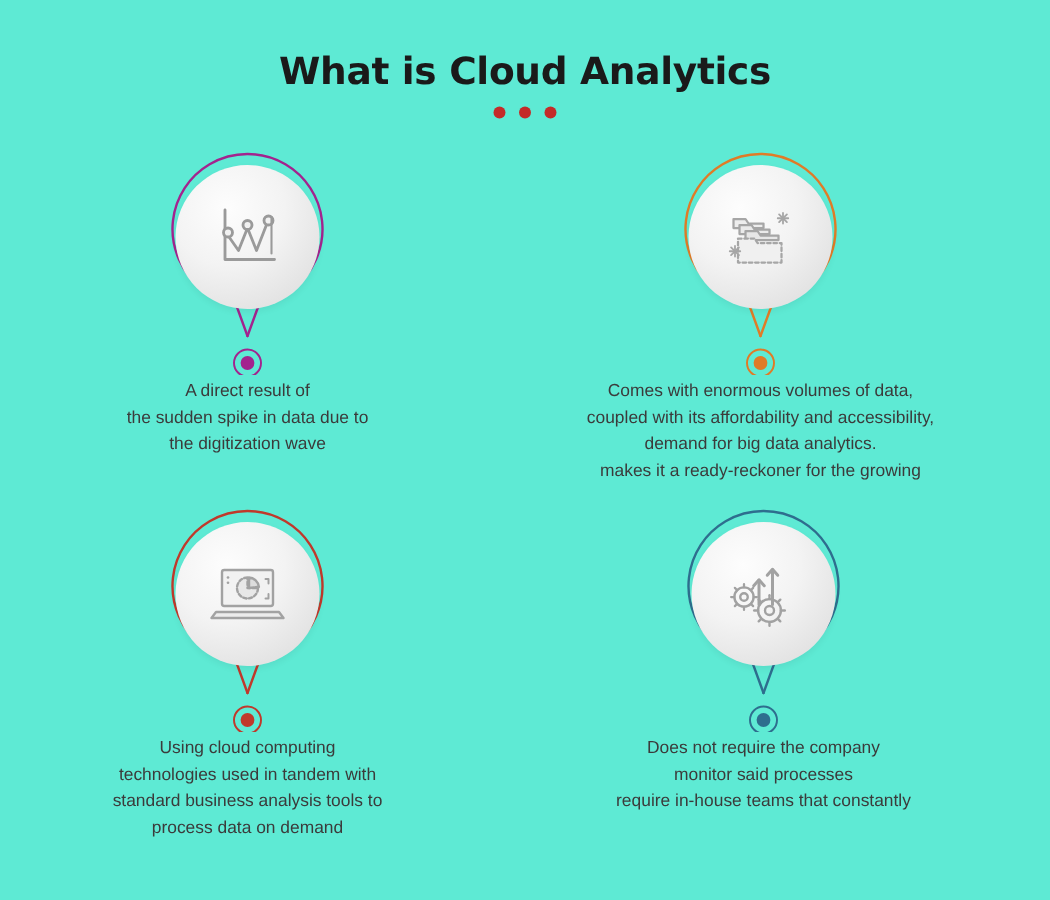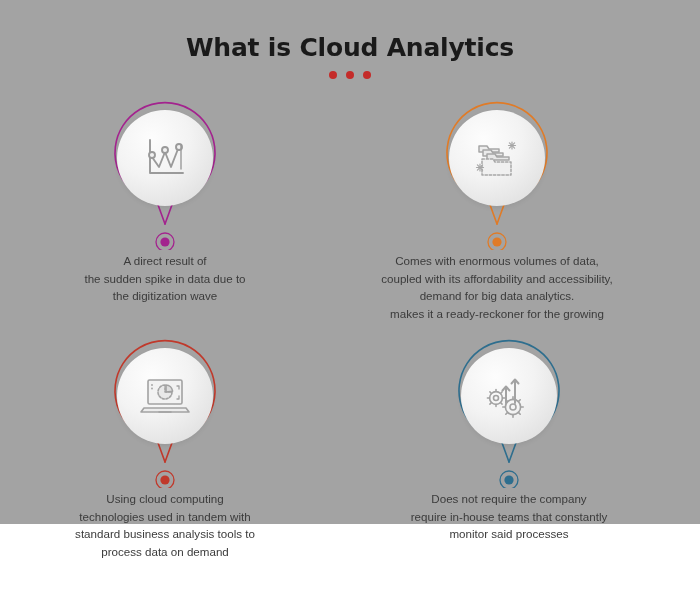--- a/index.html
+++ b/index.html
@@ -11,22 +11,22 @@
     height: 600px;
     background: #ffffff;
     font-family: "Liberation Sans", sans-serif;
     overflow: hidden;
     position: relative;
   }
 
   .infographic {
     position: relative;
     width: 700px;
-    height: 524px;
-    background: #a3a3a3;
+    height: 600px;
+    background: #5eead4;
   }
 
   
   .header {
     position: absolute;
     top: 34px;
     left: 0;
     width: 700px;
     text-align: center;
   }
@@ -60,21 +60,21 @@
     left: 0;
     width: 700px;
     height: 500px;
   }
   .card {
     position: absolute;
     width: 350px;
     text-align: center;
   }
   .card.c0 { left: -10px;  top: 0px; }
-  .card.c1 { left: 322px;  top: 0px; }
+  .card.c1 { left: 332px;  top: 0px; }
   .card.c2 { left: -10px;  top: 238px; }
   .card.c3 { left: 334px;  top: 238px; text-decoration: underline; }
 
   
   .pin {
     position: relative;
     width: 350px;
     height: 150px;
   }
   .pin-svg {
@@ -290,19 +290,19 @@
                   <line x1="-5.4" y1="5.4" x2="-7.2" y2="7.2"></line>
                   <line x1="5.4" y1="-5.4" x2="7.2" y2="-7.2"></line>
                 </g>
               </g>
             </svg>
           </span>
         </div>
       </div>
       <div class="caption">
         <span class="line">Does not require the company</span>
+        <span class="line">monitor said processes</span>
         <span class="line">require in-house teams that constantly</span>
-        <span class="line">monitor said processes</span>
       </div>
     </div>
 
   </div>
 </div>
 
 </body></html>

